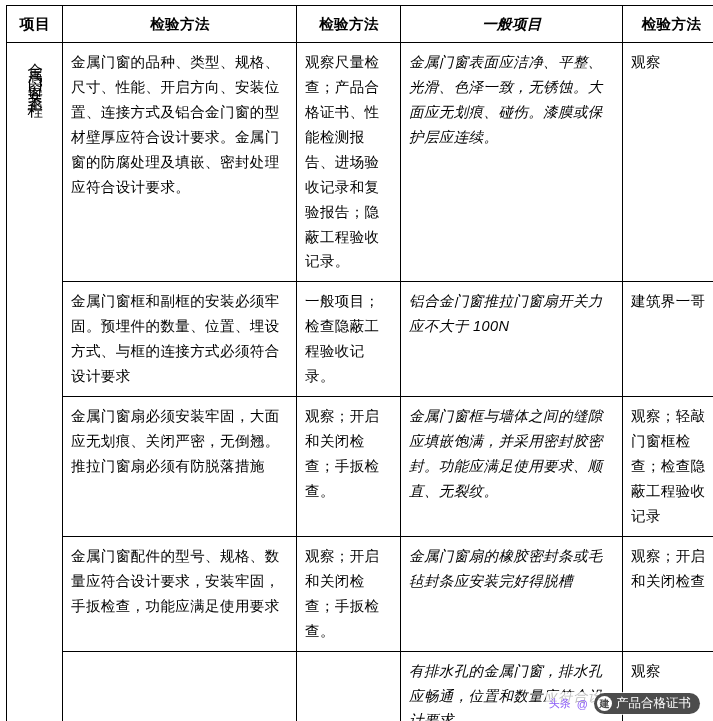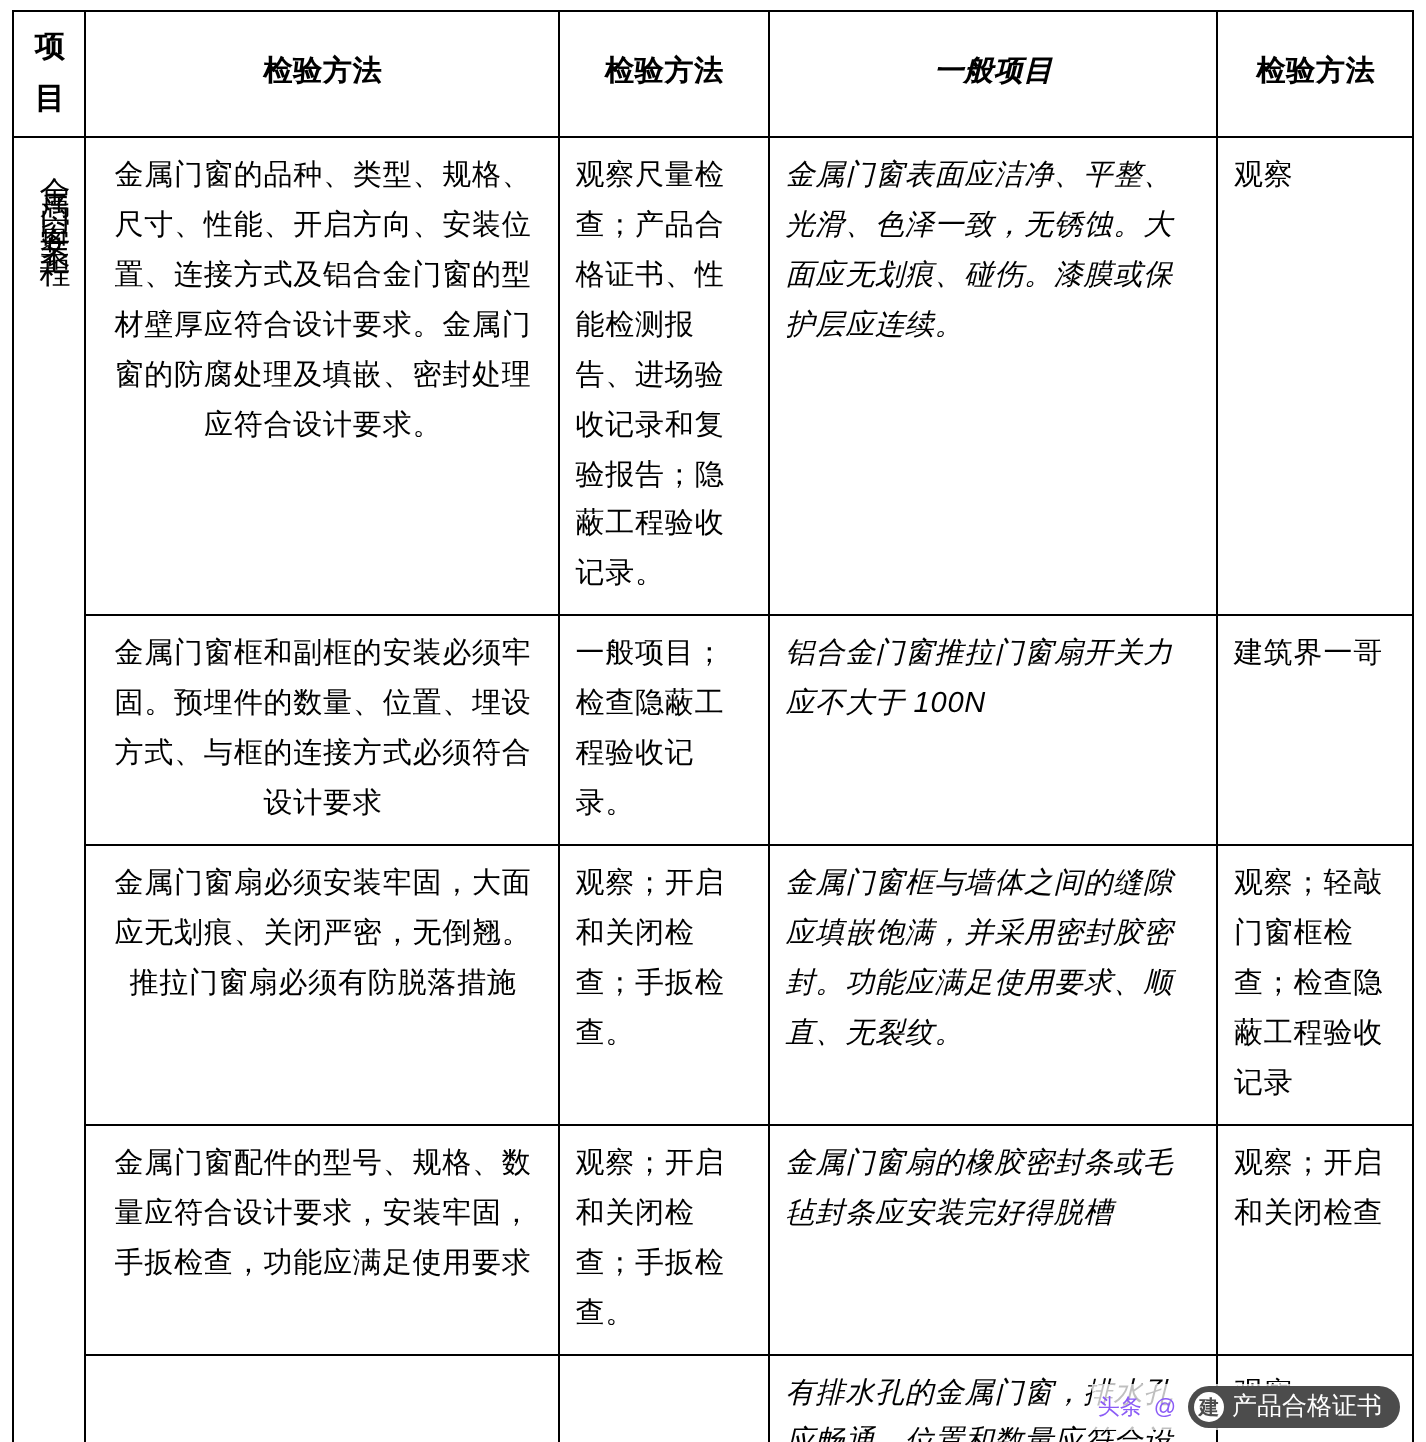--- a/index.html
+++ b/index.html
@@ -36,22 +36,22 @@
   }
   .hdr td {
     text-align: center;
     font-weight: bold;
     vertical-align: middle !important;
     padding-top: 5px !important;
     padding-bottom: 5px !important;
     font-size: 15px;
   }
   
-  .c0 { width: 36px; }
-  .c1 { width: 234px; text-align: center; }
+  .c0 { width: 56px; }
+  .c1 { width: 234px; }
   .c2 { width: 104px; }
   .c3 { width: 222px; font-style: italic; }
   .c4 { width: 97px; }
 
   td.vertlabel {
     text-align: center;
     vertical-align: top;
     padding: 8px 2px 0 2px;
     font-size: 15px;
   }

